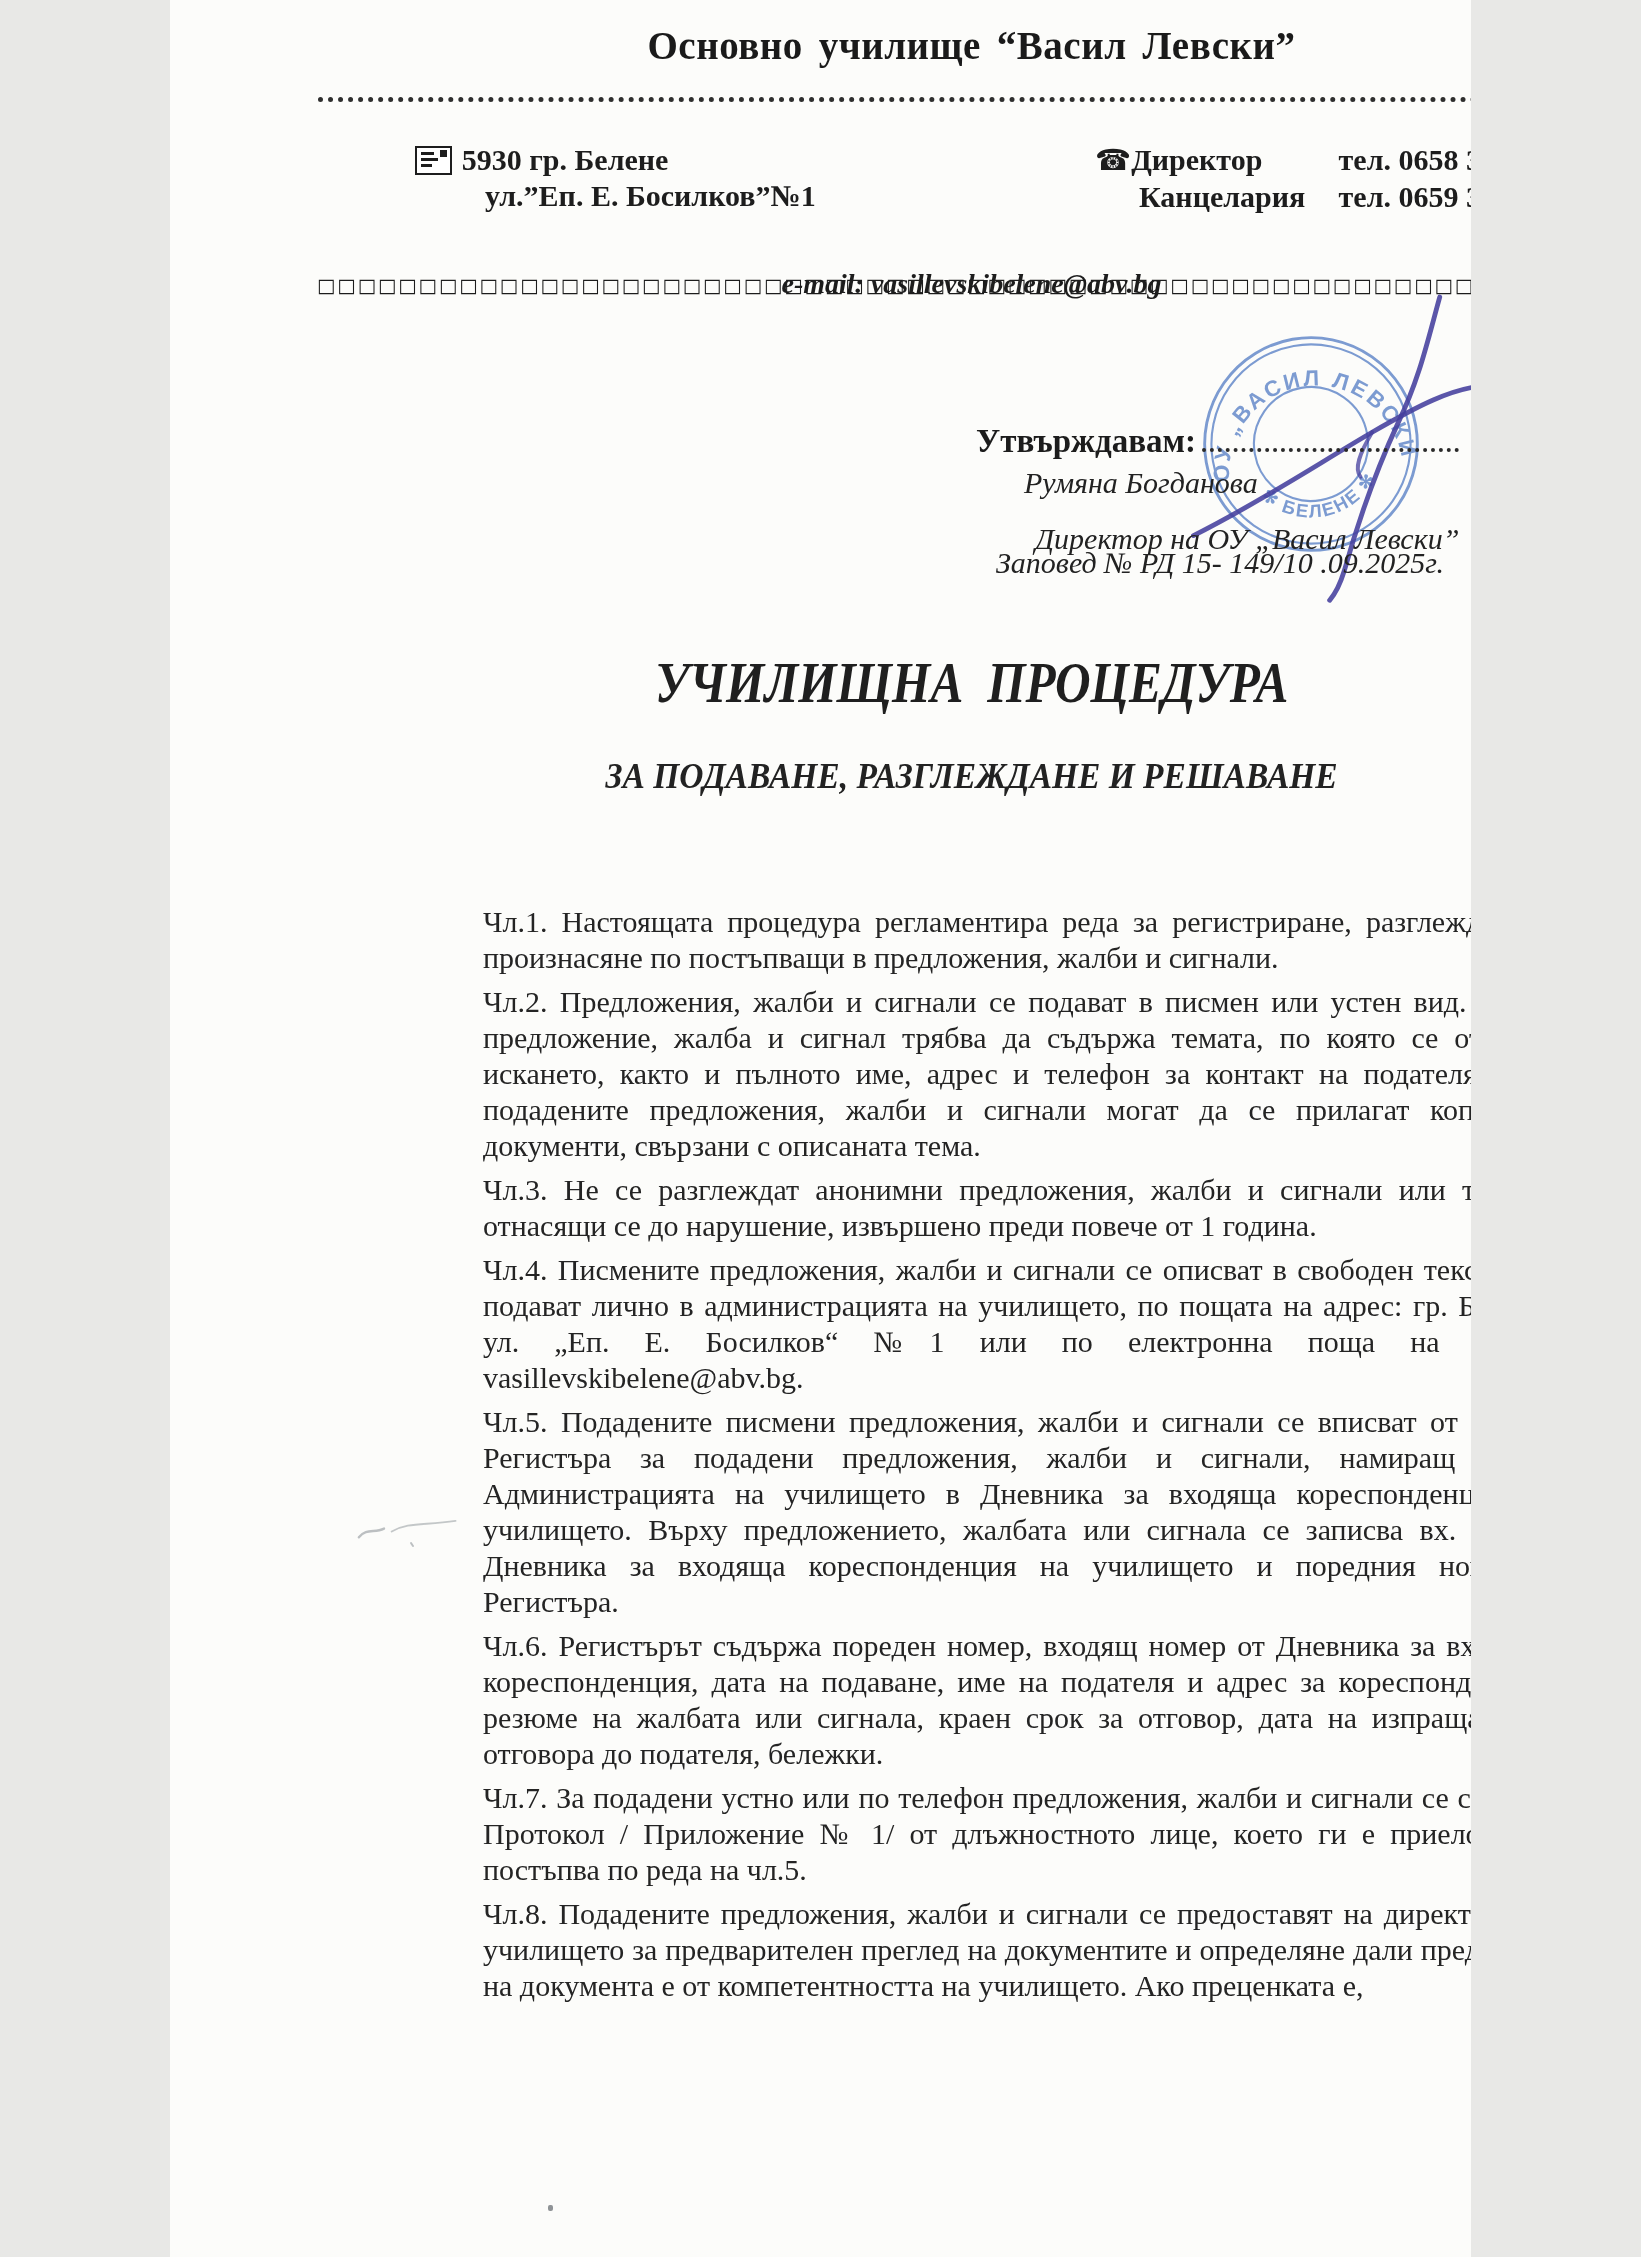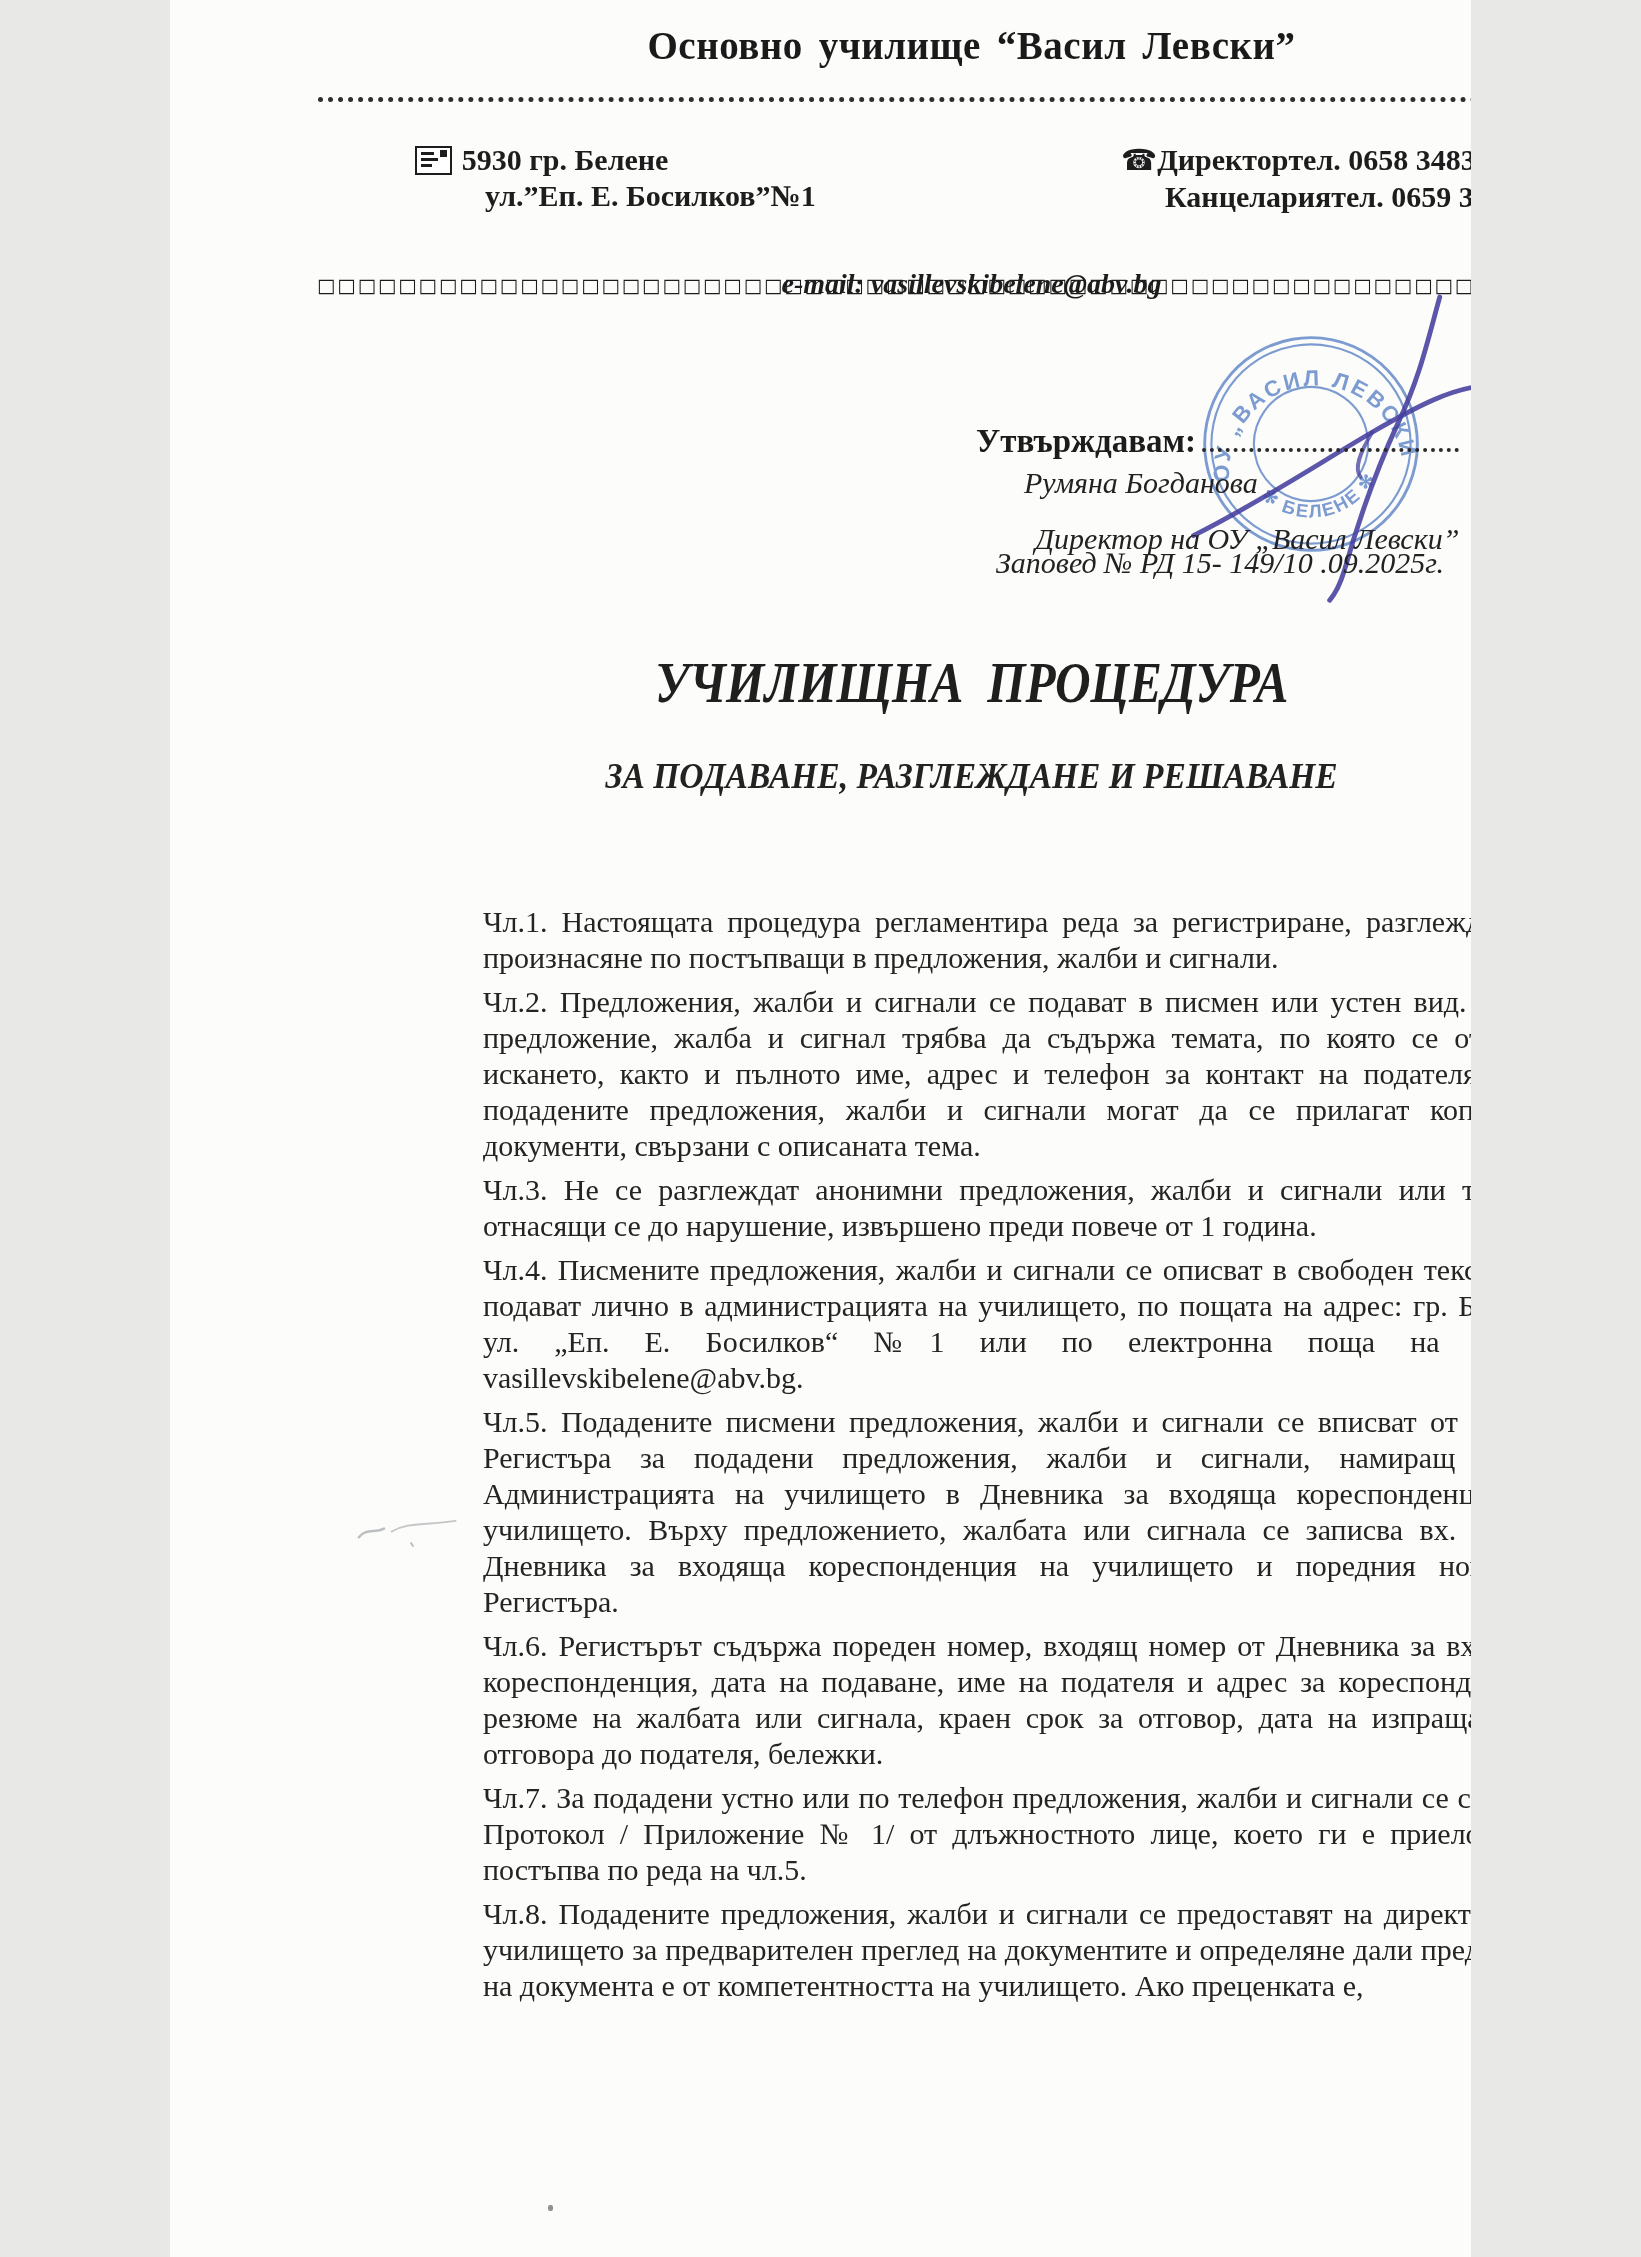--- a/index.html
+++ b/index.html
@@ -29,21 +29,21 @@
   .contact-left .row1{display:flex;align-items:center;gap:9.7px;}
   .contact-left .row2{margin-left:70px;margin-top:1.9px;}
   .envelope{width:33px;height:25px;border:2.9px solid #1d1d1d;position:relative;background:#fff;display:inline-block;}
   .envelope i{position:absolute;left:3.9px;height:2.9px;background:#1d1d1d;display:block;}
   .envelope i:nth-child(1){top:4.8px;width:13.5px;}
   .envelope i:nth-child(2){top:10.6px;width:17.4px;}
   .envelope i:nth-child(3){top:16.4px;width:11.6px;}
   .envelope b{position:absolute;right:2.9px;top:2.9px;width:6.8px;height:6.8px;background:#1d1d1d;}
 
   .contact-right{left:925px;top:143px;width:446px;font-size:30px;font-weight:bold;color:#1d1d1d;}
-  .contact-right .row{display:flex;margin-left:26px;}
+  .contact-right .row{display:flex;justify-content:space-between;}
   .contact-right .row2{padding-left:44px;margin-top:2.9px;}
   .phone-glyph{font-family:"DejaVu Sans",sans-serif;font-size:29px;}
 
   .email-line{top:228px;font-size:28px;font-weight:bold;font-style:italic;color:#1d1d1d;margin-top:40px;}
 
   .squares-row{
     left:147px;top:274px;width:1253px;height:23px;
     font-family:"DejaVu Sans",sans-serif;font-size:19.3px;letter-spacing:2.1px;
     color:#1c1c1c;white-space:nowrap;overflow:hidden;line-height:23px;
   }

